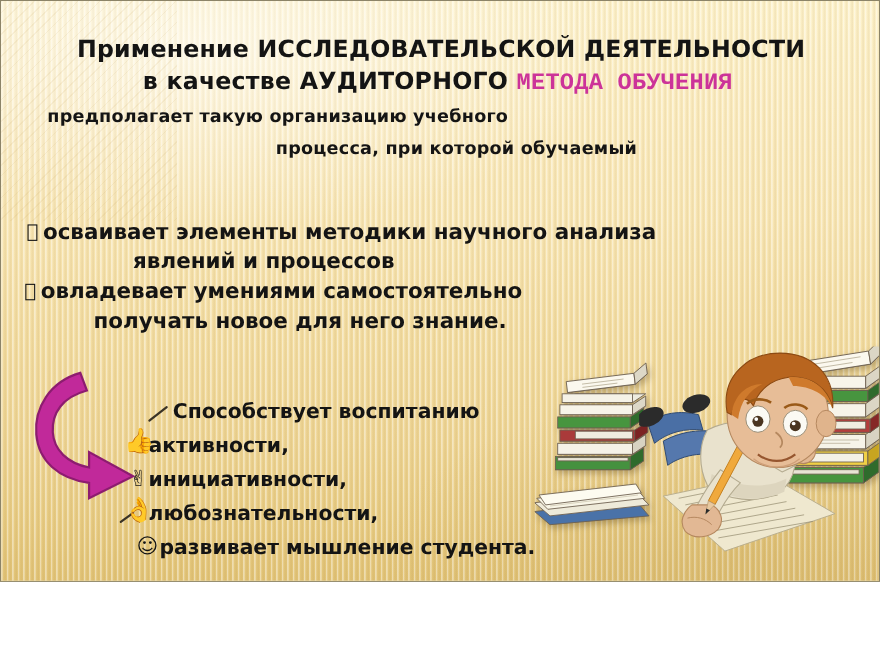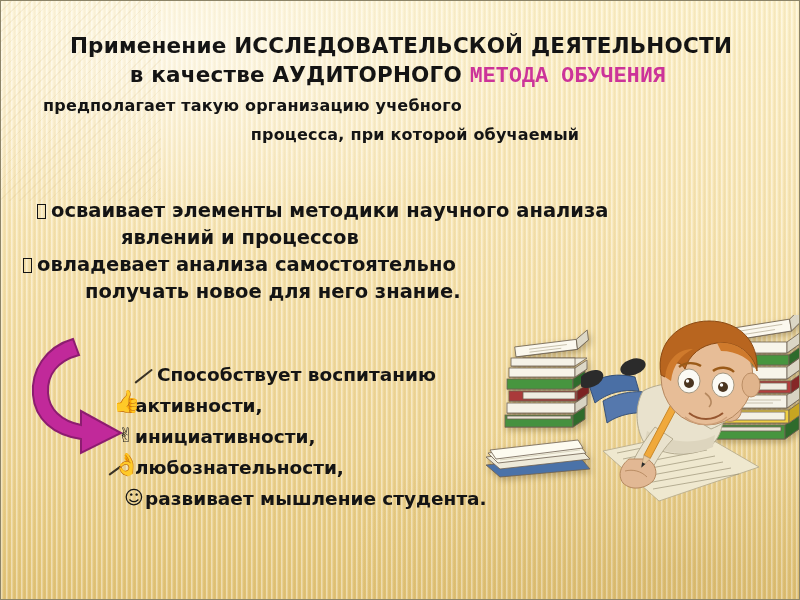--- a/index.html
+++ b/index.html
@@ -7,21 +7,21 @@
     padding: 0;
     width: 800px;
     height: 600px;
     overflow: hidden;
     font-family: "Liberation Sans", sans-serif;
   }
 
   #slide {
     position: relative;
     width: 800px;
-    height: 600px;
+    height: 529px;
     box-sizing: border-box;
     border: 1px solid #8c8468;
     background-color: #fbeec4;
     overflow: hidden;
   }
 
   
   #bg-gradient {
     position: absolute;
     inset: 0;
@@ -105,21 +105,21 @@
     width: 800px;
   }
   .b-row {
     font-family: "DejaVu Sans", sans-serif;
     font-weight: bold;
     font-size: 19.5px;
     line-height: 27px;
     color: #141414;
     white-space: nowrap;
   }
-  .b-row.r1 { padding-left: 36px; }
+  .b-row.r1 { padding-left: 24px; }
   .b-row.r2 { padding-left: 120px; }
   .b-row.r3 { padding-left: 22px; }
   .b-row.r4 { padding-left: 84px; }
   .tofu {
     display: inline-block;
     width: 9px;
     height: 15px;
     border: 1.4px solid #141414;
     vertical-align: -2px;
     margin-right: 5px;
@@ -396,21 +396,21 @@
   <div class="title-block">
     <div class="t-line l1">Применение ИССЛЕДОВАТЕЛЬСКОЙ ДЕЯТЕЛЬНОСТИ</div>
     <div class="t-line l2"><span>в качестве АУДИТОРНОГО </span><span class="accent">МЕТОДА ОБУЧЕНИЯ</span></div>
     <div class="t-line l3">предполагает  такую организацию учебного</div>
     <div class="t-line l4">процесса,   при которой обучаемый</div>
   </div>
 
   <div class="bullets">
     <div class="b-row r1"><span class="tofu"></span><span>осваивает элементы методики научного анализа</span></div>
     <div class="b-row r2">явлений и процессов</div>
-    <div class="b-row r3"><span class="tofu"></span><span>овладевает анализа самостоятельно</span></div>
+    <div class="b-row r3"><span class="tofu"></span><span>овладевает умениями самостоятельно</span></div>
     <div class="b-row r4">получать новое для него знание.</div>
   </div>
 
   <div class="lower">
 
     <div class="l-row l-head">Способствует воспитанию</div>
 
     <div class="l-row l-item">
       <span class="pin-stroke"></span>
       <span class="bicon thumb">👍</span>

